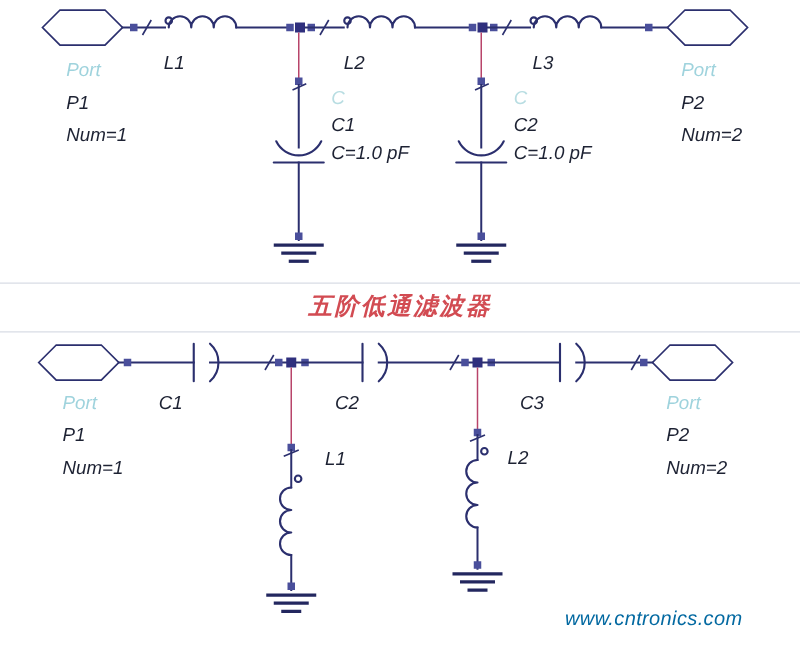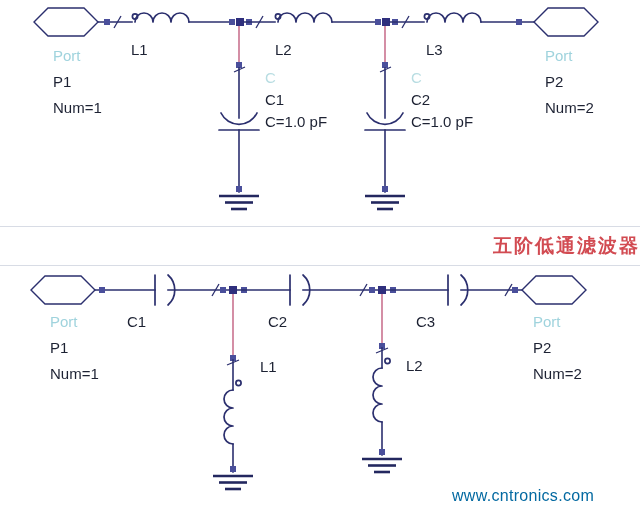--- a/index.html
+++ b/index.html
@@ -10,20 +10,21 @@
   }
   body {
     font-family: "Liberation Sans", sans-serif;
   }
   #stage {
     position: relative;
     width: 640px;
     height: 518px;
     background: #ffffff;
     overflow: hidden;
+    font-style: italic;
   }
   #schematic-svg {
     position: absolute;
     left: 0;
     top: 0;
     width: 640px;
     height: 518px;
     display: block;
   }
   .wire {
@@ -84,21 +85,21 @@
   .lbl-ctype {
     font-family: "Liberation Sans", sans-serif;
     font-size: 15px;
     fill: #b8dde2;
   }
   .title-cn {
     position: absolute;
     left: 0;
     top: 230px;
     width: 640px;
-    text-align: right;
+    text-align: center;
     font-family: "DejaVu Sans", sans-serif;
     font-size: 19px;
     font-weight: bold;
     color: #d24b52;
     letter-spacing: 2px;
     line-height: 30px;
     user-select: none;
   }
   .watermark {
     position: absolute;

